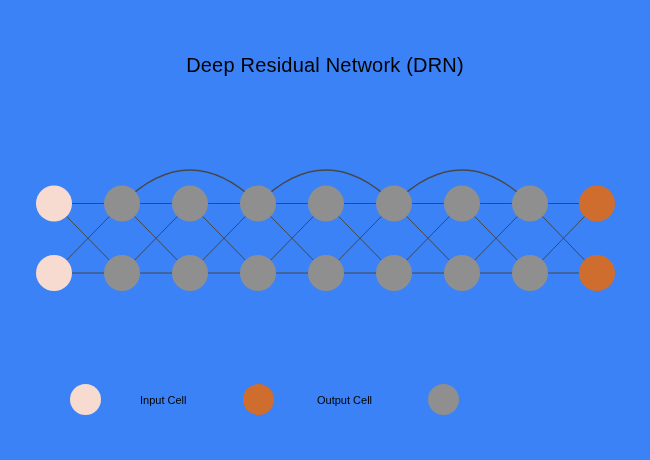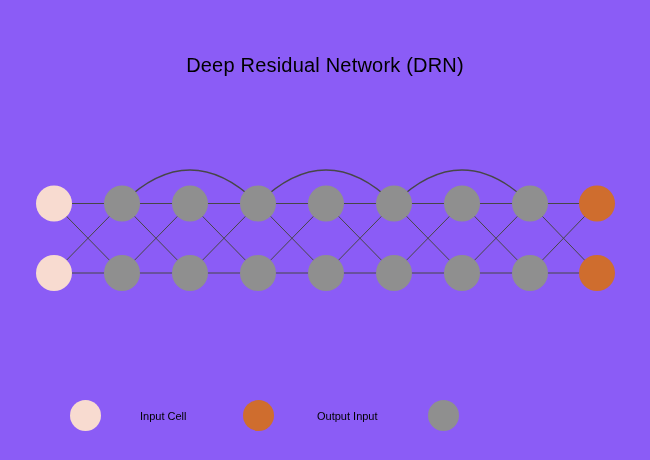--- a/index.html
+++ b/index.html
@@ -5,42 +5,42 @@
   html, body {
     margin: 0;
     padding: 0;
     background: #ffffff;
     font-family: "Liberation Sans", sans-serif;
   }
   .canvas {
     position: relative;
     width: 650px;
     height: 460px;
-    background: #8b5cf6;
+    background: #3b82f6;
     overflow: hidden;
   }
   .diagram-title {
     position: absolute;
     top: 53px;
     left: 0;
     width: 650px;
     text-align: center;
     font-size: 20px;
     line-height: 24px;
     color: #000000;
     letter-spacing: 0.2px;
   }
   svg.network {
     position: absolute;
     top: 0;
     left: 0;
   }
   .legend {
     position: absolute;
-    top: 400px;
+    top: 384px;
     left: 0;
     width: 537px;
     height: 32px;
   }
   .legend-swatch {
     position: absolute;
     top: 0;
     width: 31px;
     height: 31px;
     border-radius: 50%;
@@ -122,18 +122,18 @@
       <circle cx="530" cy="273" r="18" fill="#8F8F8F"></circle>
       <circle cx="597" cy="203.5" r="18" fill="#CF6D2E"></circle>
       <circle cx="597" cy="273" r="18" fill="#CF6D2E"></circle>
     </svg>
 
   <div class="legend">
     <span class="legend-swatch sw-input" style="background: rgb(248, 219, 208);"></span>
     <span class="legend-label lb-input">Input Cell</span>
 
     <span class="legend-swatch sw-output" style="background: rgb(207, 109, 46);"></span>
-    <span class="legend-label lb-output">Output Input</span>
+    <span class="legend-label lb-output">Output Cell</span>
 
     <span class="legend-swatch sw-hidden" style="background: rgb(143, 143, 143);"></span>
   </div>
 
 </div>
 
 </body></html>

